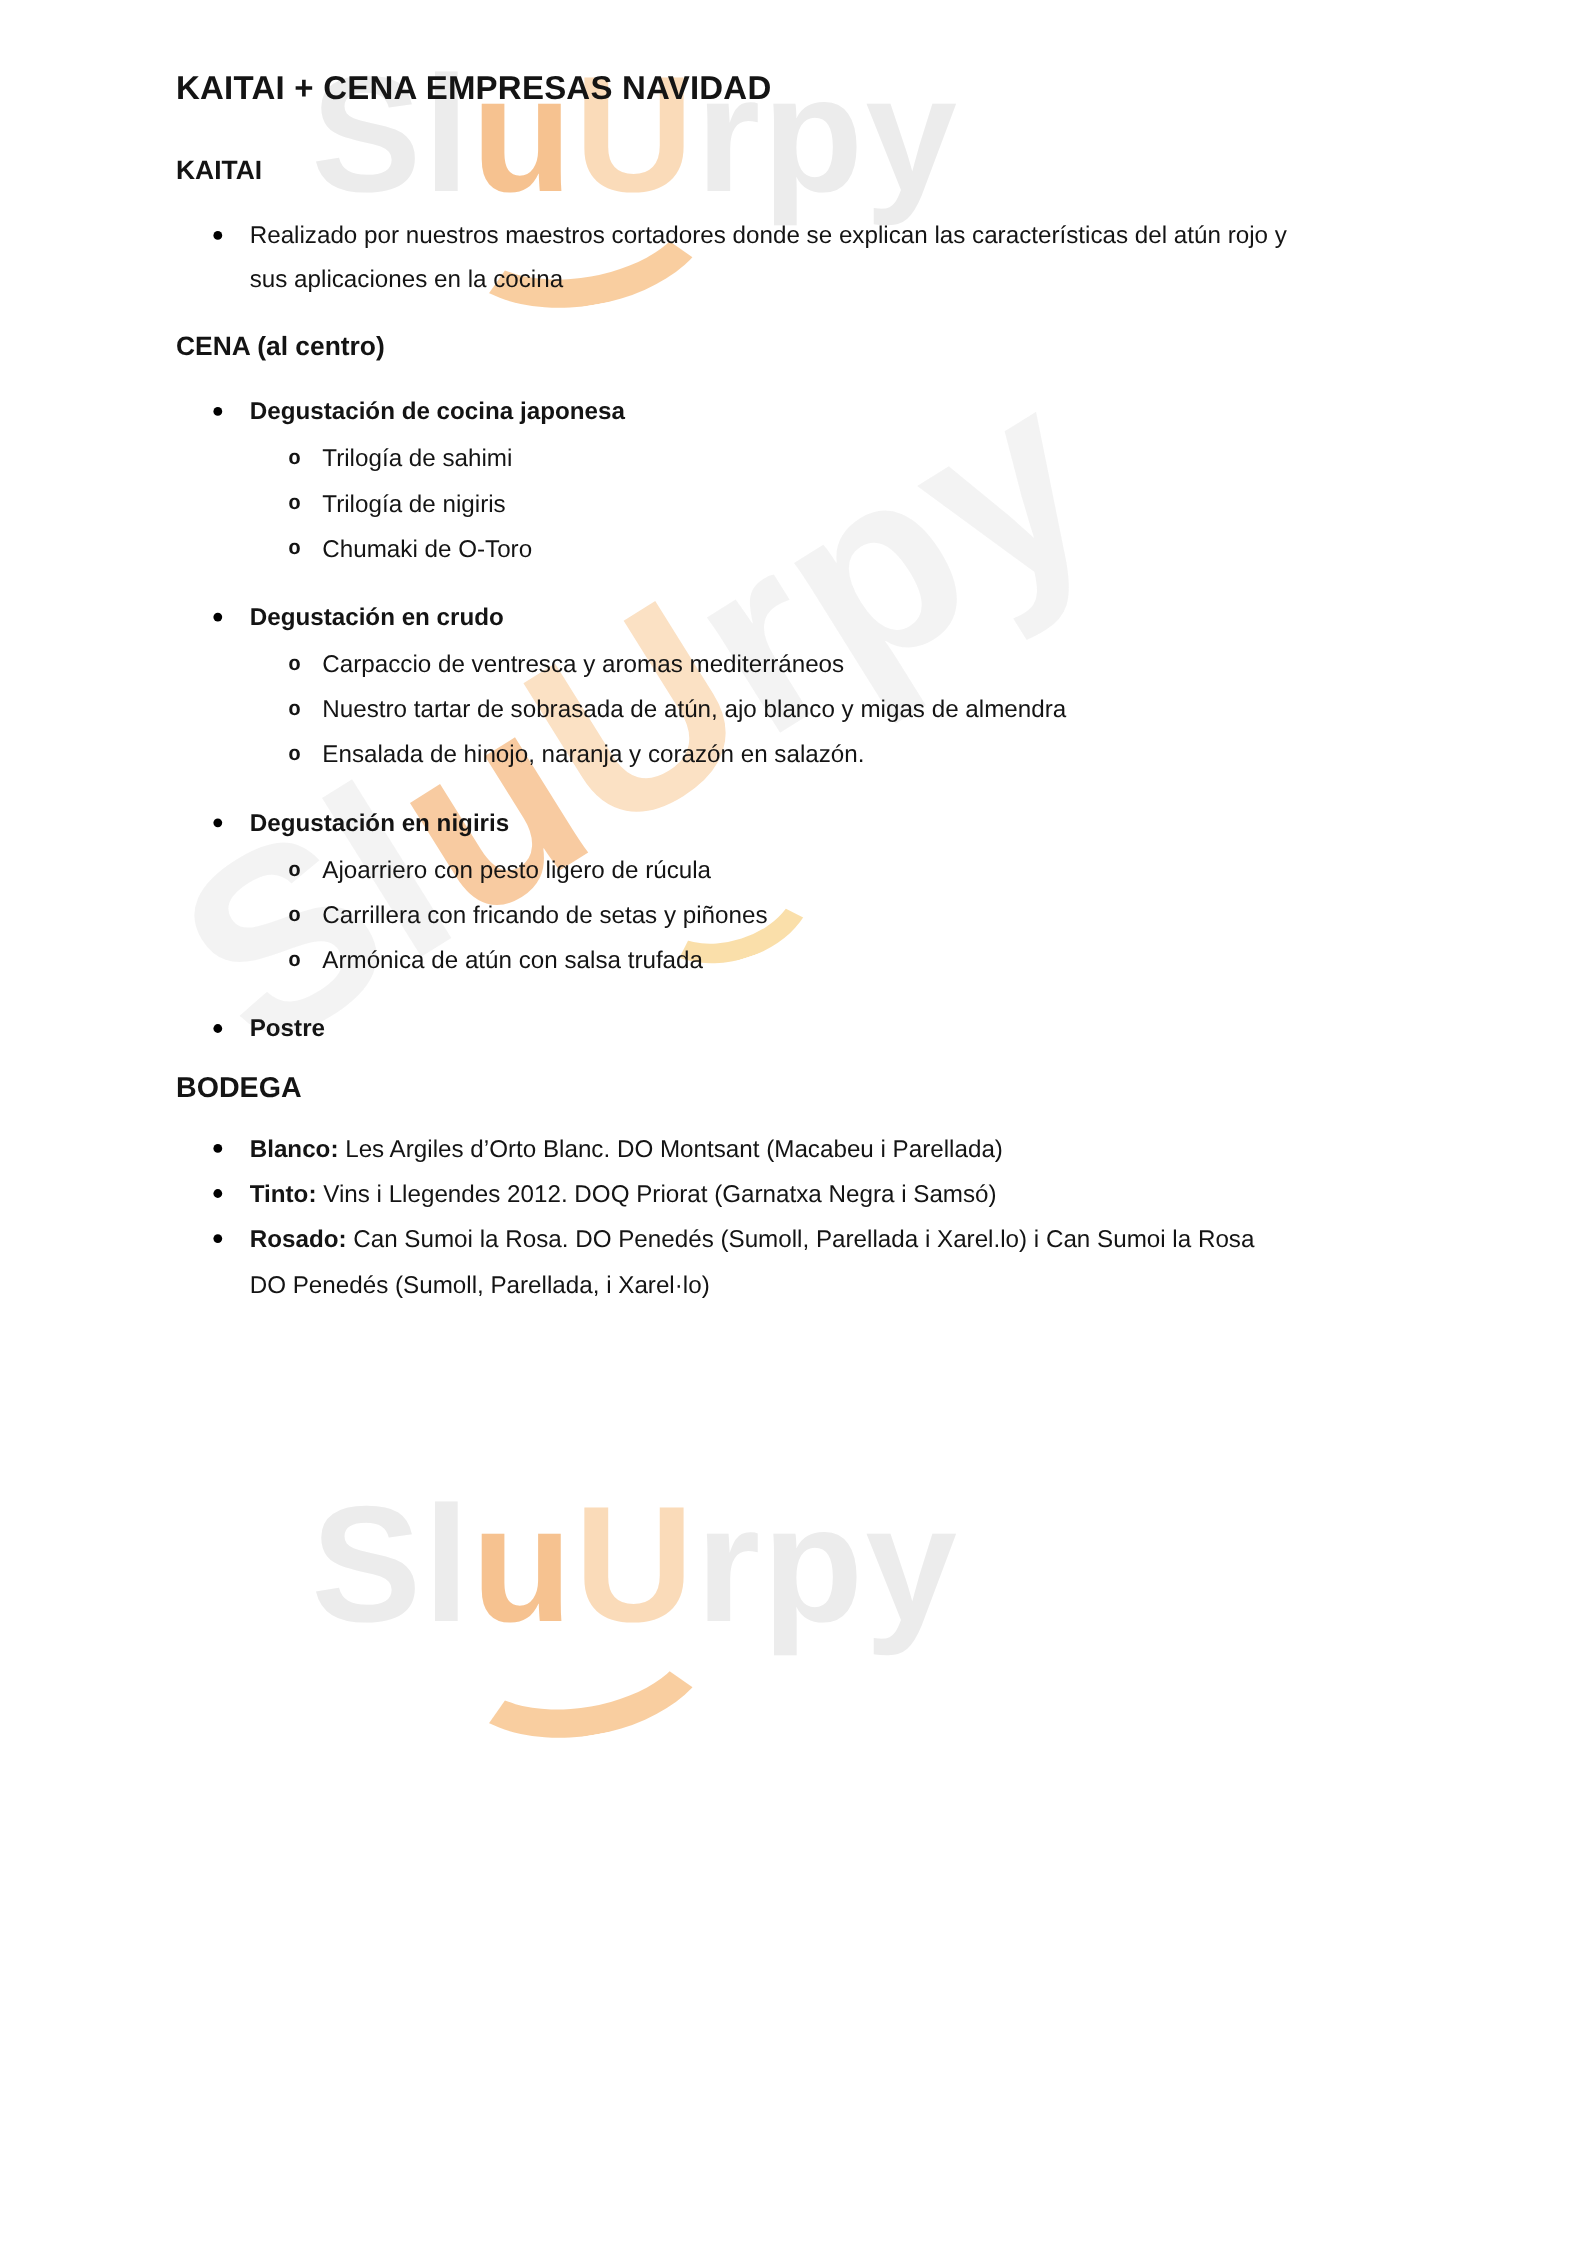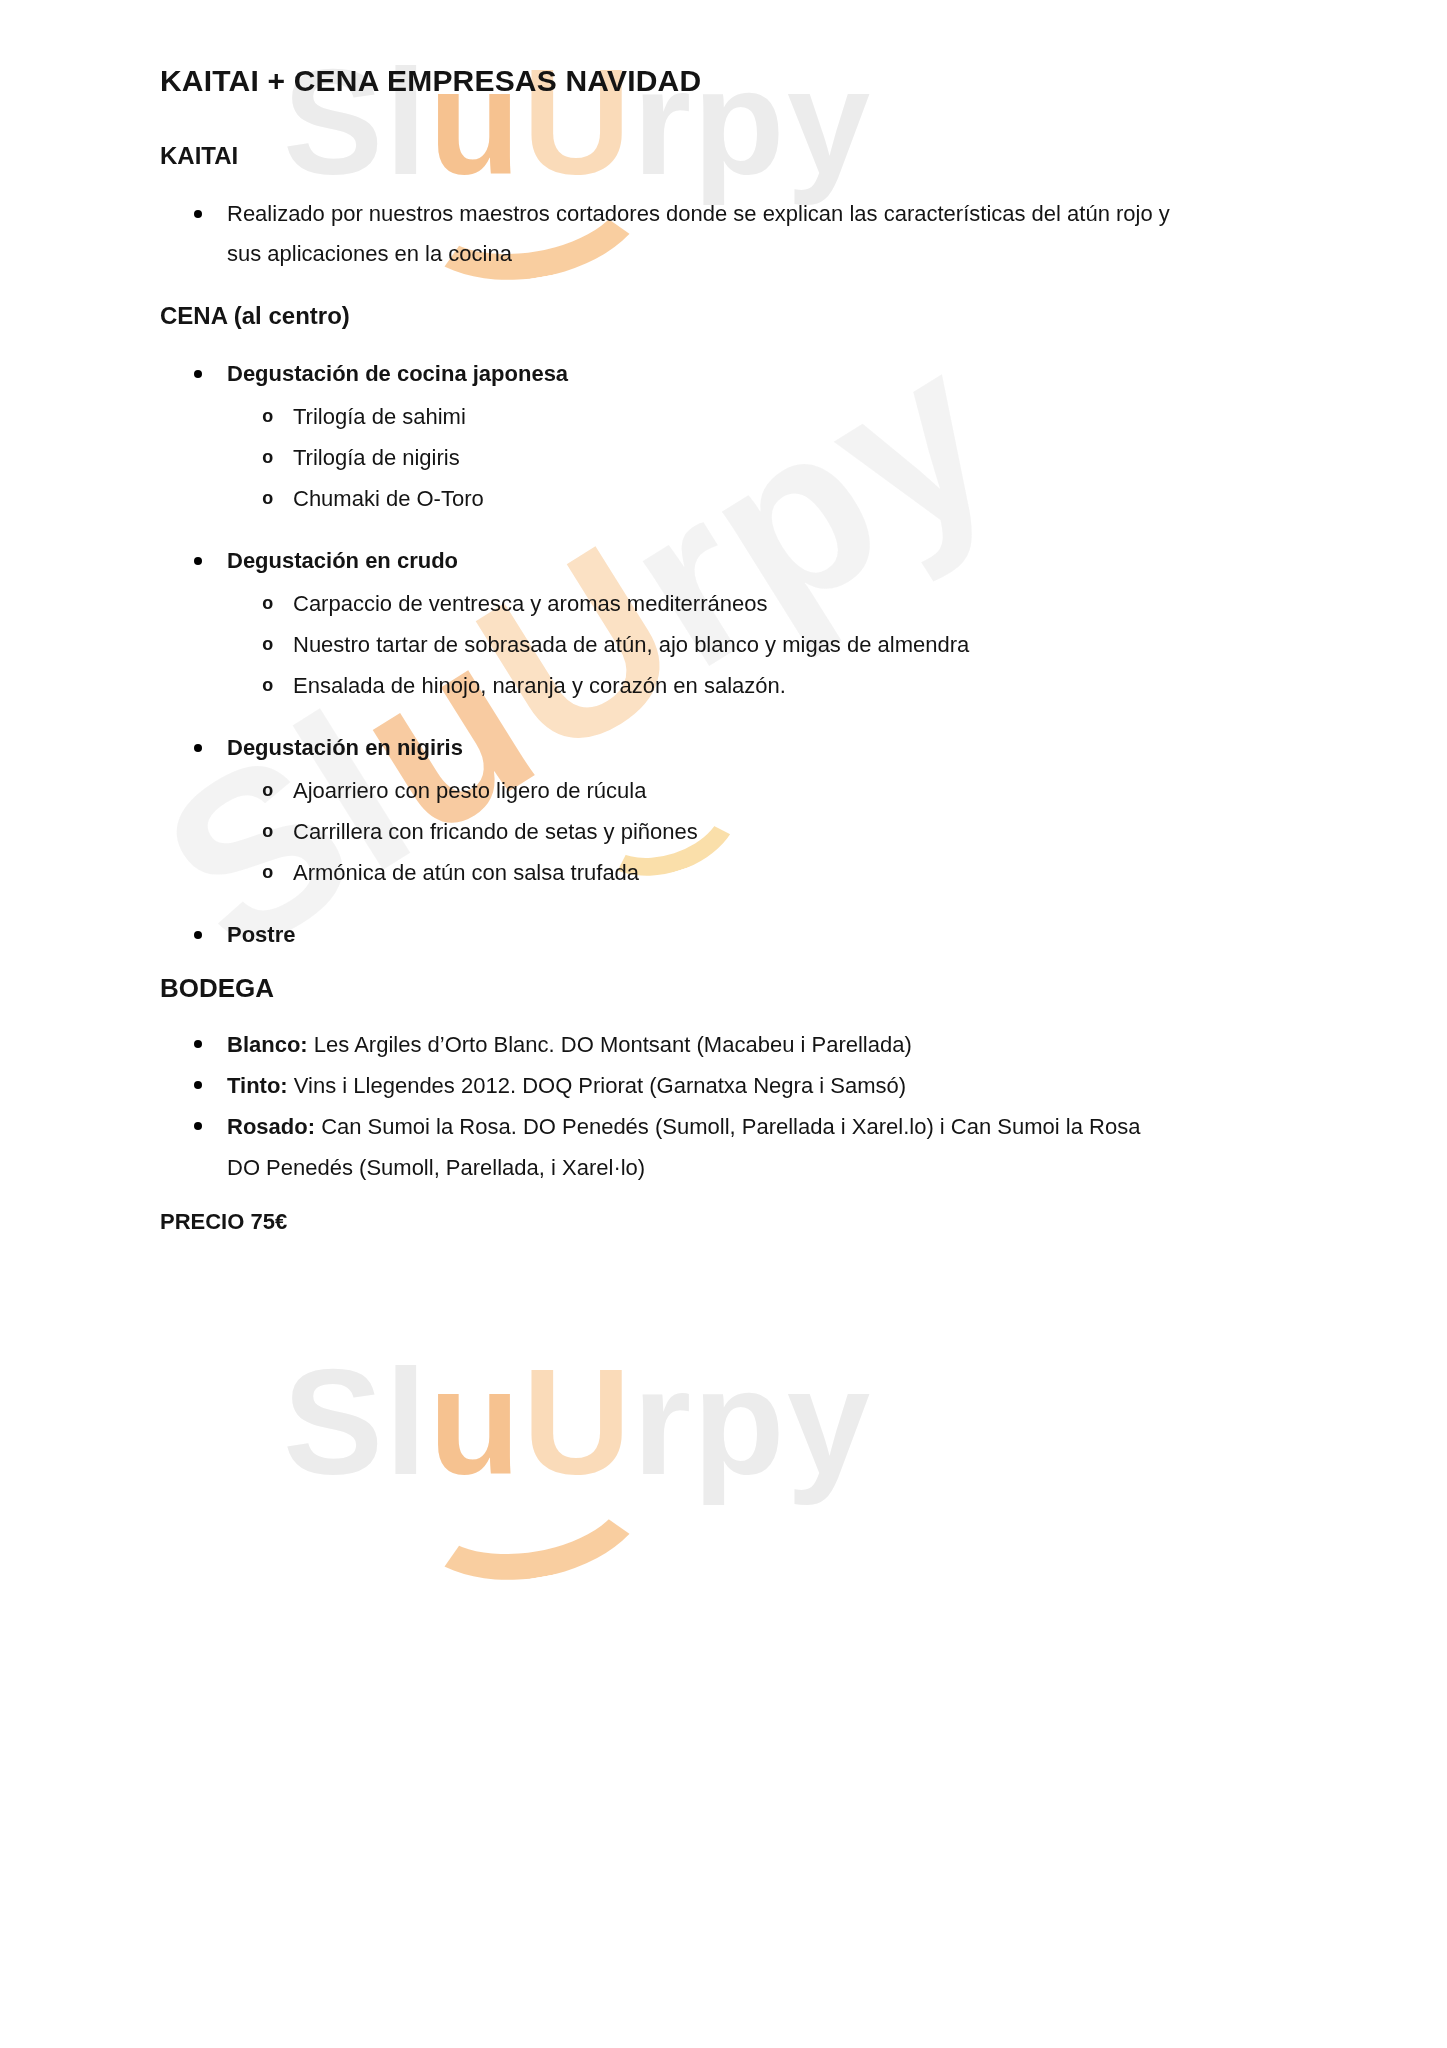--- a/index.html
+++ b/index.html
@@ -212,15 +212,14 @@
     <li>
       <span class="wine-label">Tinto:</span>
       <span>Vins i Llegendes 2012. DOQ Priorat (Garnatxa Negra i Samsó)</span>
     </li>
     <li>
       <span class="wine-label">Rosado:</span>
       <span>Can Sumoi la Rosa. DO Penedés (Sumoll, Parellada i Xarel.lo) i Can Sumoi la Rosa DO Penedés (Sumoll, Parellada, i Xarel·lo)</span>
     </li>
   </ul>
 
-  <p class="price">PRECIO 75€</p>
 
 </main>
 
 </body></html>

